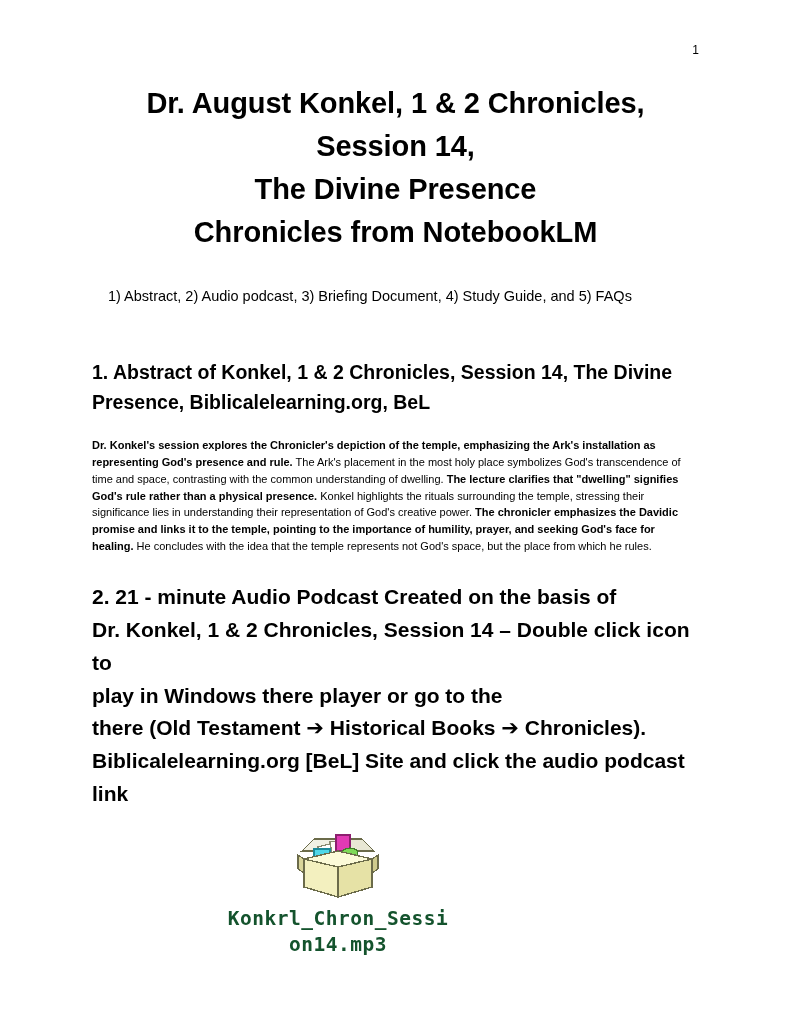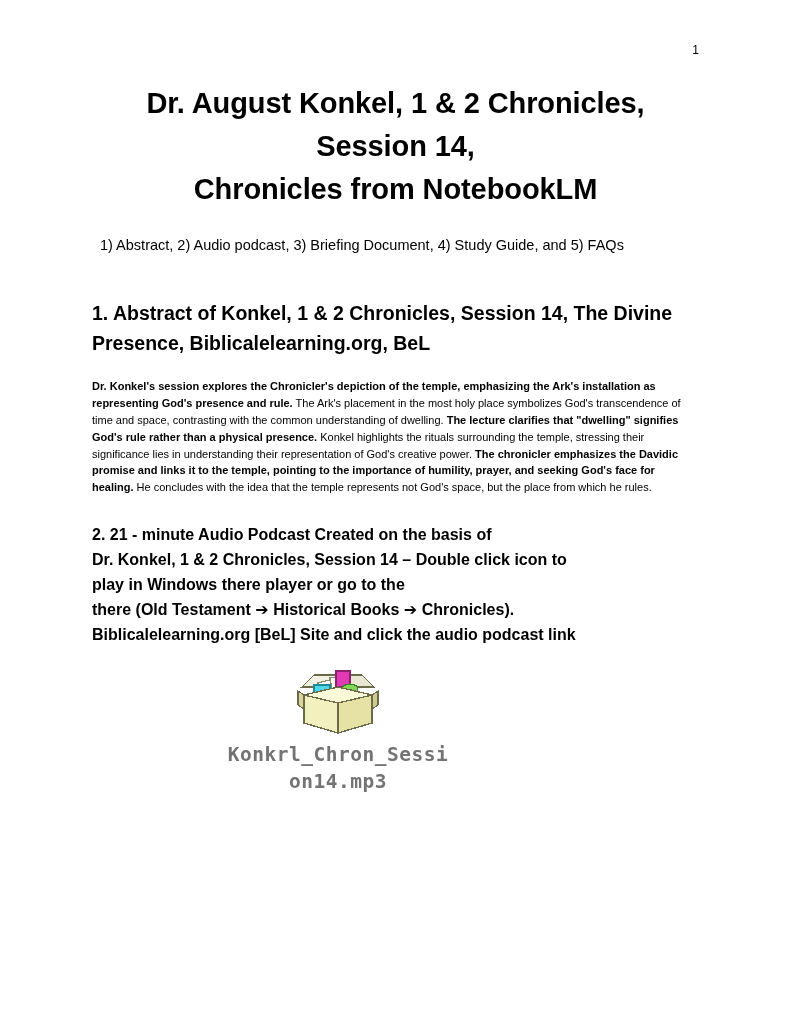--- a/index.html
+++ b/index.html
@@ -36,21 +36,21 @@
     text-align: center;
     font-size: 29px;
     font-weight: bold;
     line-height: 1.48;
     letter-spacing: -0.1px;
   }
   .title-line {
     display: block;
   }
   .subtitle {
-    margin: 8px;
+    margin: 16px;
     padding-top: 16px;
     font-size: 14.5px;
     line-height: 1.4;
     font-weight: normal;
   }
   .section-heading {
     margin: 0;
     padding-top: 36px;
     font-size: 19.5px;
     font-weight: bold;
@@ -62,21 +62,21 @@
     font-size: 11px;
     line-height: 1.53;
     text-align: left;
   }
   .abstract-body b {
     font-weight: bold;
   }
   .section-heading-2 {
     margin: 0;
     padding-top: 26px;
-    font-size: 16px;
+    font-size: 21px;
     font-weight: bold;
     line-height: 1.565;
   }
   .arrow {
     font-family: "DejaVu Sans", sans-serif;
     font-weight: bold;
   }
   .attachment {
     padding-top: 14px;
     display: block;
@@ -90,33 +90,34 @@
     margin: 0 auto;
   }
   .file-name {
     display: block;
     font-family: "DejaVu Sans Mono", monospace;
     font-size: 19.5px;
     font-weight: bold;
     line-height: 1.25;
     letter-spacing: 0.5px;
     padding-top: 2px;
-    color: #737373;
+    color: #14532d;
     text-align: center;
   }
 </style>
 </head>
 <body>
 
 <div class="page">
 
   <div class="page-number">1</div>
 
   <h1 class="doc-title">
     <span class="title-line">Dr. August Konkel, 1 &amp; 2 Chronicles, Session 14,</span>
+    <span class="title-line">The Divine Presence</span>
     <span class="title-line">Chronicles from NotebookLM</span>
   </h1>
 
   <p class="subtitle">1) Abstract, 2) Audio podcast, 3) Briefing Document, 4) Study Guide, and 5) FAQs</p>
 
   <h2 class="section-heading">1. Abstract of Konkel, 1 &amp; 2 Chronicles, Session 14, The Divine Presence, Biblicalelearning.org, BeL</h2>
 
   <p class="abstract-body">
     <b> Dr. Konkel's session explores the Chronicler's depiction of the temple, emphasizing the Ark's installation as representing God's presence and rule.</b><span> The Ark's placement in the most holy place symbolizes God's transcendence of time and space, contrasting with the common understanding of dwelling. </span><b>The lecture clarifies that "dwelling" signifies God's rule rather than a physical presence.</b><span> Konkel highlights the rituals surrounding the temple, stressing their significance lies in understanding their representation of God's creative power. </span><b>The chronicler emphasizes the Davidic promise and links it to the temple, pointing to the importance of humility, prayer, and seeking God's face for healing.</b><span> He concludes with the idea that the temple represents not God's space, but the place from which he rules.</span>
   </p>

